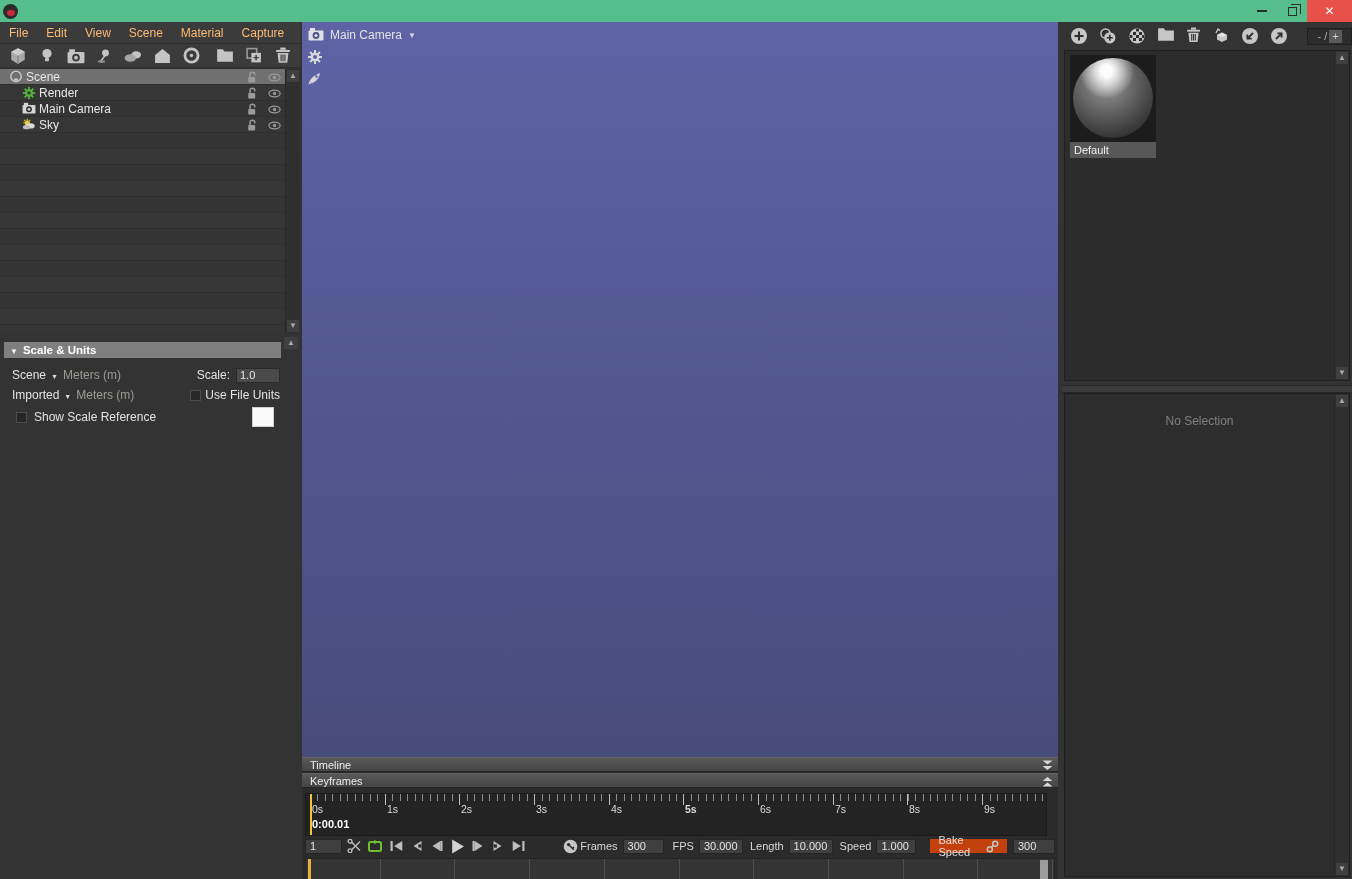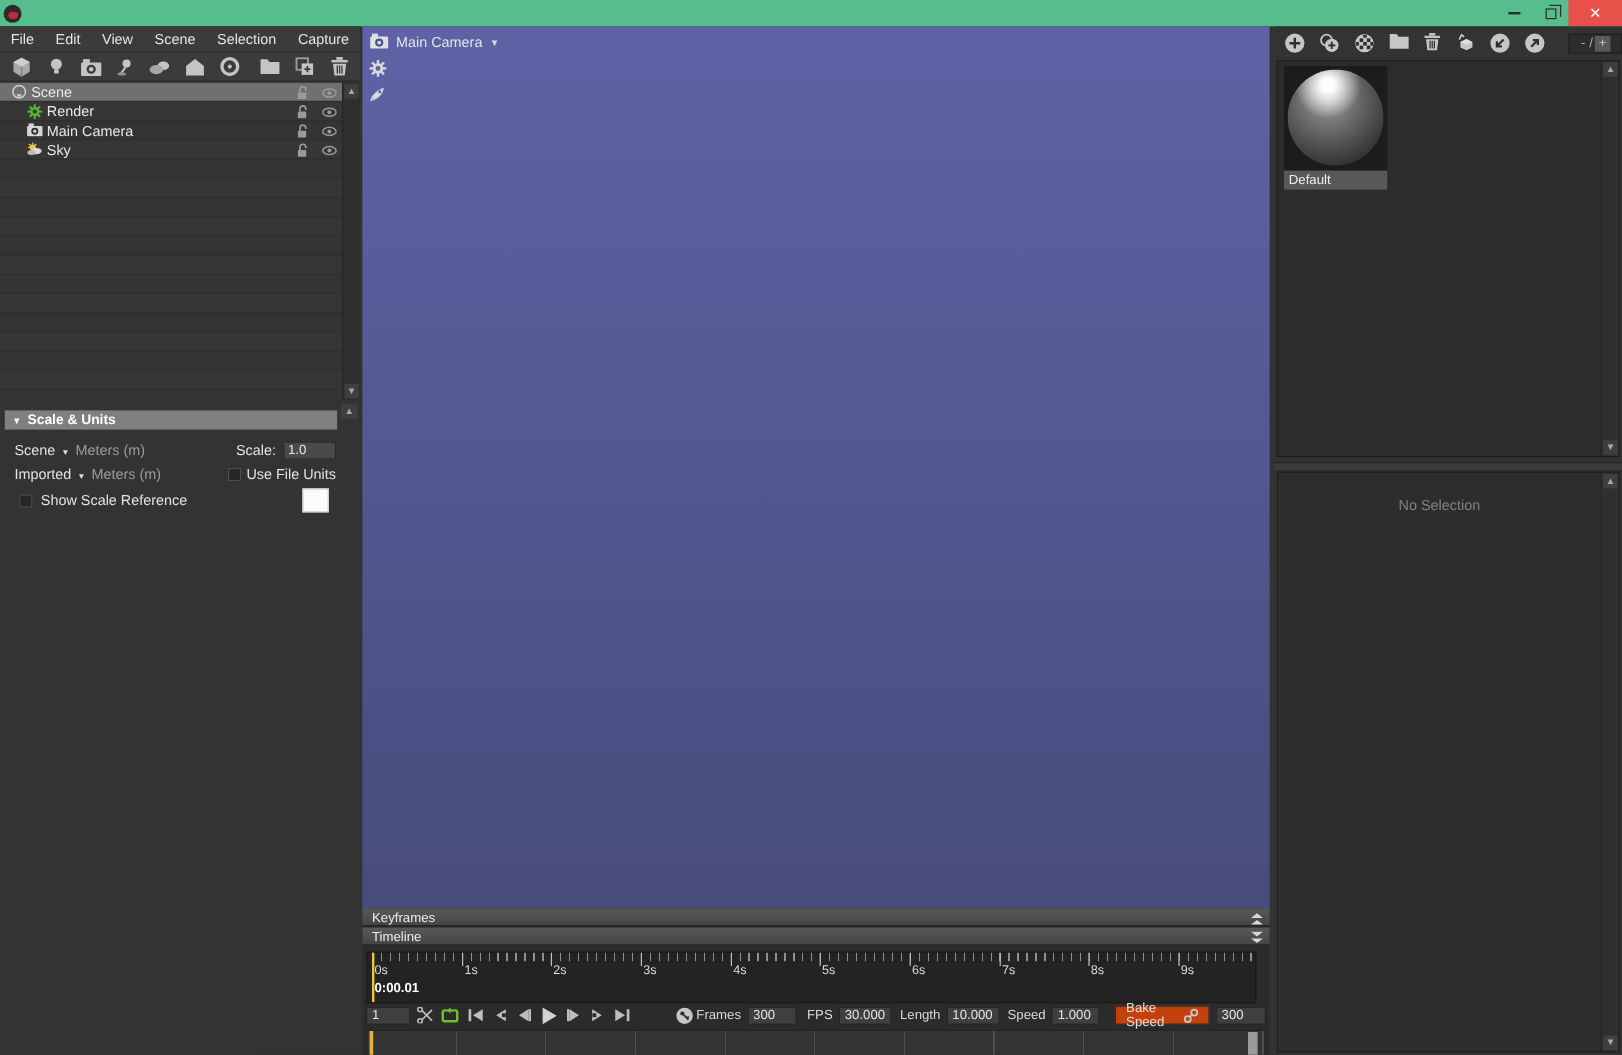--- a/index.html
+++ b/index.html
@@ -21,21 +21,21 @@
   .win-btn { width:30px; height:22px; display:flex; align-items:center; justify-content:center; }
   .win-min::before { content:""; width:10px; height:2px; background:#2d2d2d; }
   .win-restore span { width:9px; height:9px; border:1.5px solid #2d2d2d; display:block; position:relative; background:transparent;}
   .win-restore span::before { content:""; position:absolute; left:2px; top:-4px; width:9px; height:9px; border:1.5px solid #2d2d2d; border-left:none; border-bottom:none; }
   .win-close { width:45px; background:#E8504A; color:#fff; font-size:12px; }
 
   
   .left-panel { position:absolute; left:0; top:22px; width:300px; height:857px; background:#333333; }
   .menubar { height:22px; background:#3b3b3b; display:flex; align-items:center;
              border-bottom:1px solid #2c2c2c; }
-  .menu-item { padding:0 9px; height:22px; line-height:22px; color:#e5e5e5; font-size:12px; }
+  .menu-item { padding:0 9px; height:22px; line-height:22px; color:#fdba74; font-size:12px; }
   .l-toolbar { height:24px; background:#3b3b3b; display:flex; align-items:center;
                justify-content:space-between; padding:0 8px; border-bottom:1px solid #2c2c2c; }
   .tb-group { display:flex; align-items:center; gap:10px; }
   .tb-ico { width:19px; height:18px; display:flex; align-items:center; justify-content:center; color:#bdbdbd; }
 
   .tree { position:absolute; left:0; top:47px; width:300px; height:264px; background:#353535; }
   .tree-rows { position:absolute; left:0; top:0; right:15px; bottom:0; }
   .trow { height:16px; display:flex; align-items:center; position:relative;
           border-bottom:1px solid #2e2e2e; background:#363636; }
   .trow.alt { background:#343434; }
@@ -150,21 +150,21 @@
   </div>
 </div>
 
 <div class="left-panel">
 
   <div class="menubar">
     <div class="menu-item">File</div>
     <div class="menu-item">Edit</div>
     <div class="menu-item">View</div>
     <div class="menu-item">Scene</div>
-    <div class="menu-item">Selection</div>
+    <div class="menu-item">Material</div>
     <div class="menu-item">Capture</div>
     <div class="menu-item">Help</div>
   </div>
 
   <div class="l-toolbar">
     <div class="tb-group">
       <span class="tb-ico">
         <svg width="18" height="18" viewBox="0 0 16 16">
             <path d="M8 1l6 3.2v7.2L8 15l-6-3.6V4.2z" fill="#a9a9a9"></path>
             <path d="M8 1l6 3.2L8 7.6 2 4.2z" fill="#cfcfcf"></path>
@@ -431,52 +431,52 @@
     <svg width="15" height="15" viewBox="0 0 15 15">
         <path d="M1.5 13.5c.8-4 3.8-8.6 11.5-11.5-1.2 6.5-5.5 9.8-10 10.8z" fill="#d8d8dc"></path>
         <circle cx="9.5" cy="5.5" r="1.3" fill="#5d63a5"></circle>
         <path d="M2.5 10l2.8 2.6" stroke="#b9b9c2" stroke-width="1"></path>
       </svg>
   </div>
 </div>
 
 <div class="tl-zone">
   <div class="tl-bar">
+    <span>Timeline</span>
+    <span class="bar-chev">
+      <svg width="11" height="11" viewBox="0 0 10 10">
+          <path d="M0.5 0.5L5 4l4.5-3.5z" fill="#d8d8d8"></path>
+          <path d="M0.5 5.5L5 9l4.5-3.5z" fill="#d8d8d8"></path>
+        </svg>
+    </span>
+  </div>
+  <div class="tl-bar">
     <span>Keyframes</span>
     <span class="bar-chev">
       <svg width="11" height="11" viewBox="0 0 10 10">
           <path d="M0.5 4.5L5 1l4.5 3.5z" fill="#d8d8d8"></path>
           <path d="M0.5 9.5L5 6l4.5 3.5z" fill="#d8d8d8"></path>
-        </svg>
-    </span>
-  </div>
-  <div class="tl-bar">
-    <span>Timeline</span>
-    <span class="bar-chev">
-      <svg width="11" height="11" viewBox="0 0 10 10">
-          <path d="M0.5 0.5L5 4l4.5-3.5z" fill="#d8d8d8"></path>
-          <path d="M0.5 5.5L5 9l4.5-3.5z" fill="#d8d8d8"></path>
         </svg>
     </span>
   </div>
 
   <div class="ruler">
     <div class="minor-ticks"></div>
     <div class="major-tick" style="left:4px;"></div>
       <span class="tick-label" style="left:6px;">0s</span>
     <div class="major-tick" style="left:79px;"></div>
       <span class="tick-label" style="left:81px;">1s</span>
     <div class="major-tick" style="left:153px;"></div>
       <span class="tick-label" style="left:155px;">2s</span>
     <div class="major-tick" style="left:228px;"></div>
       <span class="tick-label" style="left:230px;">3s</span>
     <div class="major-tick" style="left:303px;"></div>
       <span class="tick-label" style="left:305px;">4s</span>
     <div class="major-tick" style="left:377px;"></div>
-      <span class="tick-label" style="left:379px;">5s</span>
+      <span class="tick-label" style="left:379px;font-weight:bold;">5s</span>
     <div class="major-tick" style="left:452px;"></div>
       <span class="tick-label" style="left:454px;">6s</span>
     <div class="major-tick" style="left:527px;"></div>
       <span class="tick-label" style="left:529px;">7s</span>
     <div class="major-tick" style="left:601px;"></div>
       <span class="tick-label" style="left:603px;">8s</span>
     <div class="major-tick" style="left:676px;"></div>
       <span class="tick-label" style="left:678px;">9s</span>
     <div class="playhead"></div>
     <div class="cur-time">0:00.01</div>

